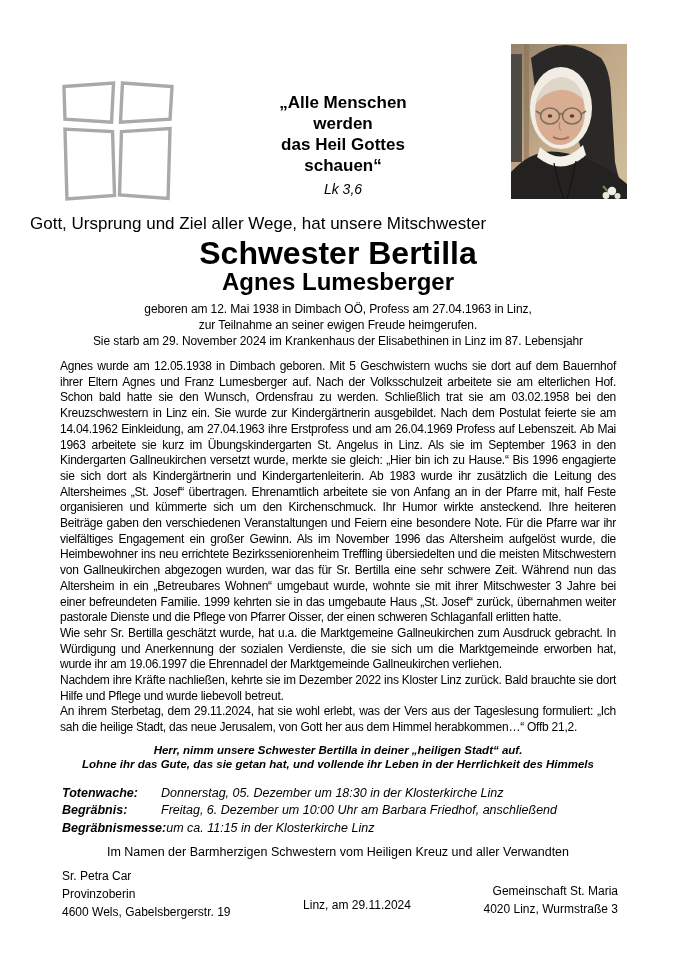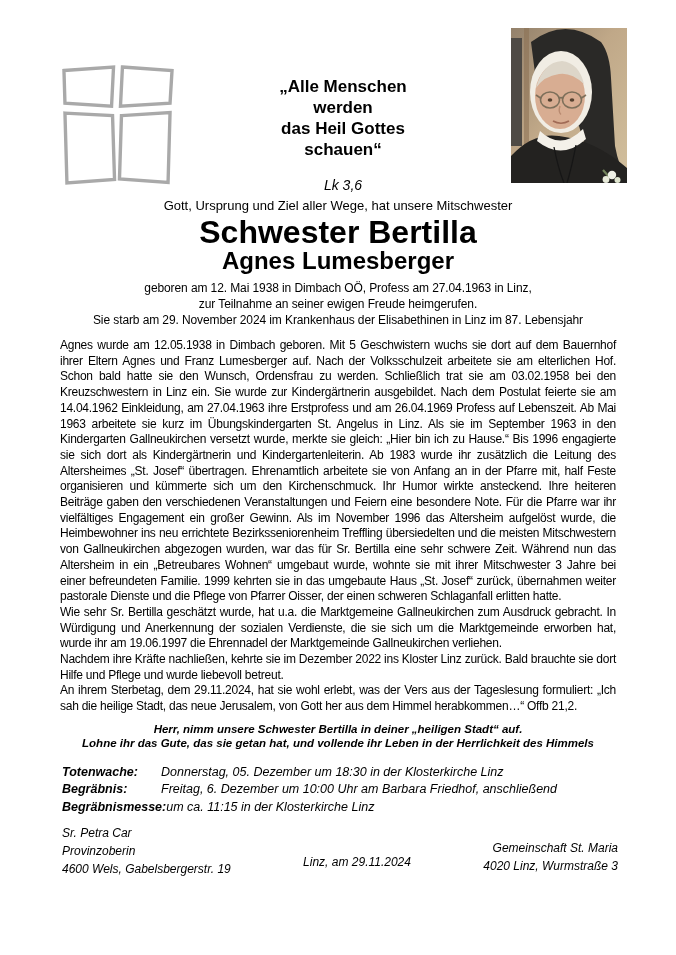--- a/index.html
+++ b/index.html
@@ -6,46 +6,46 @@
   .page{
     position:relative;
     width:676px;height:955px;
     background:#ffffff;
     color:#000;
     font-family:"Liberation Sans",sans-serif;
     overflow:hidden;
     box-sizing:border-box;
   }
   
-  .header{display:flex;padding:28px 49px 0 60px;height:155px;align-items:flex-start;}
+  .header{display:flex;padding:44px 49px 0 60px;height:155px;align-items:flex-start;}
   .cross-wrap{width:115px;flex:0 0 115px;margin-top:36px;}
   .cross-wrap svg{display:block;}
   .quote-block{flex:1;text-align:center;margin-top:48px;font-weight:bold;font-size:17px;line-height:21px;letter-spacing:0;}
-  .quote-src{font-style:italic;font-weight:normal;font-size:14px;margin-top:15px;}
+  .quote-src{font-style:italic;font-weight:normal;font-size:14px;margin-top:3px;}
   .photo-wrap{width:116px;height:155px;flex:0 0 116px;}
   .photo-wrap svg{display:block;}
 
-  .lead{ text-align:center;font-size:13px;margin-top:15px;}
+  .lead{ font-size:17px;margin-top:15px;padding-left:30px;}
   .name{ text-align:center;font-size:32px;font-weight:bold;margin:5px 0 0;line-height:29px;}
   .birth-name{ text-align:center;font-size:24px;font-weight:bold;margin:3px 0 0;line-height:22px;}
   .vita{ text-align:center;font-size:12px;line-height:16px;margin-top:8px;letter-spacing:-0.1px;}
 
   .obituary{margin:10px 60px 0;font-size:12px;line-height:15.7px;text-align:justify;letter-spacing:-0.25px;}
   .obituary p{margin:0;}
 
   .prayer{text-align:center;font-style:italic;font-weight:bold;font-size:11.5px;line-height:14.5px;margin-top:7px;}
 
   .schedule{margin:13px 60px 0 62px;font-size:12.5px;line-height:17.5px;}
   .schedule-row{display:flex;font-style:italic;}
   .schedule-label{flex:0 0 99px;font-weight:bold;white-space:nowrap;}
   .schedule-value{flex:1;}
 
   .closing{text-align:center;font-size:12.5px;margin-top:8px;}
 
-  .footer{display:flex;justify-content:space-between;margin:8px 58px 0 62px;font-size:12px;font-style:italic;}
+  .footer{display:flex;justify-content:space-between;margin:8px 58px 0 62px;font-size:12px;}
   .f-left{line-height:18px;}
   .f-center{margin-top:31px;}
   .f-right{margin-top:15px;line-height:18px;text-align:right;}
 </style>
 </head>
 <body>
 
 <div class="page">
 
   <header class="header">
@@ -146,20 +146,21 @@
     <div class="schedule-row">
       <span class="schedule-label">Begräbnis:</span>
       <span class="schedule-value">Freitag, 6. Dezember um 10:00 Uhr am Barbara Friedhof, anschließend</span>
     </div>
     <div class="schedule-row">
       <span class="schedule-label">Begräbnismesse:</span>
       <span class="schedule-value">um ca. 11:15 in der Klosterkirche Linz</span>
     </div>
   </div>
 
+  <div class="closing">Im Namen der Barmherzigen Schwestern vom Heiligen Kreuz und aller Verwandten</div>
 
   <footer class="footer">
     <div class="f-left">
       <div>Sr. Petra Car</div>
       <div>Provinzoberin</div>
       <div>4600 Wels, Gabelsbergerstr. 19</div>
     </div>
     <div class="f-center">Linz, am 29.11.2024</div>
     <div class="f-right">
       <div>Gemeinschaft St. Maria</div>

